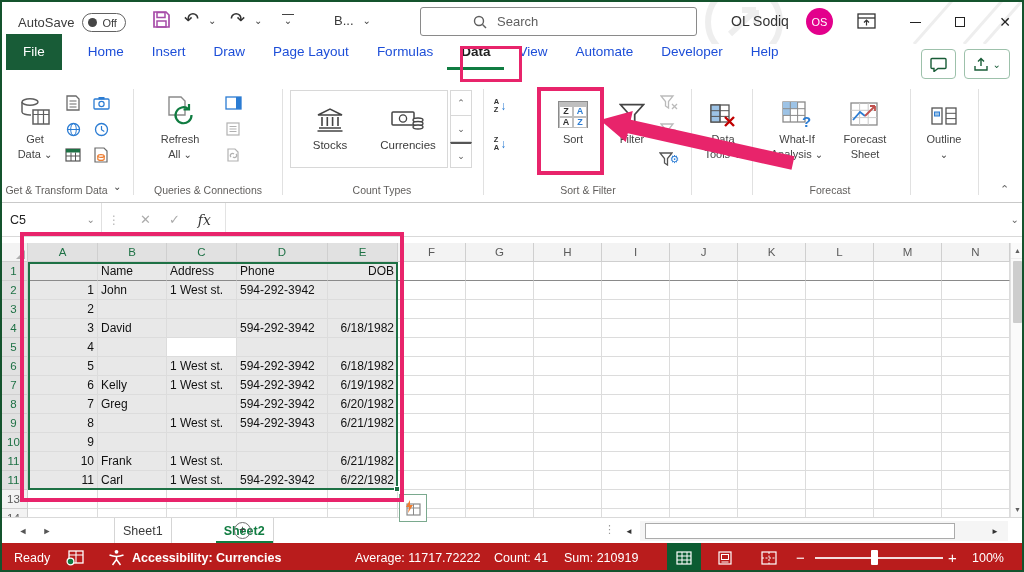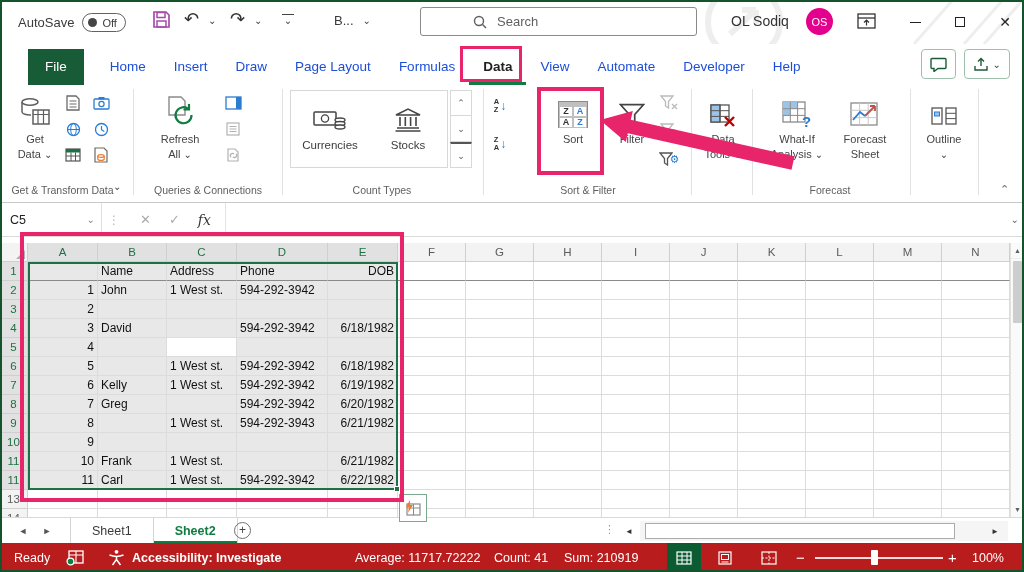--- a/index.html
+++ b/index.html
@@ -20,21 +20,21 @@
   .chev { font-size:10px; color:#444; }
   .overflow-ic { position:absolute; left:282px; top:14px; width:12px; text-align:center; font-size:10px; color:#444; border-top:1.5px solid #444; line-height:12px; }
   .docname { position:absolute; left:334px; top:13px; font-size:13px; color:#3b3b3b; display:flex; gap:9px; align-items:center; }
   .searchbox { position:absolute; left:420px; top:7px; width:277px; height:29px; border:1px solid #8a8a8a; border-radius:3px; background:#fff; display:flex; align-items:center; padding-left:52px; gap:10px; font-size:13px; color:#5f5f5f; }
   .username { position:absolute; left:731px; top:13px; font-size:14px; color:#333; }
   .avatar { position:absolute; left:806px; top:8px; width:27px; height:27px; border-radius:50%; background:#E3008C; color:#fff; font-size:11px; display:flex; align-items:center; justify-content:center; }
   .winbtn { position:absolute; top:8px; width:28px; height:28px; display:flex; align-items:center; justify-content:center; color:#222; }
   .wm { position:absolute; opacity:.14; pointer-events:none; }
 
   
-  .tabsrow { position:absolute; left:6px; top:44px; height:41px; display:flex; align-items:flex-end; z-index:5;margin-left:22px; }
+  .tabsrow { position:absolute; left:6px; top:29px; height:41px; display:flex; align-items:flex-end; z-index:5; }
   .rtab { padding:0 14px; height:37px; line-height:37px; font-size:13.5px; color:#1d4ed8; white-space:nowrap; cursor:pointer; }
   .rtab.file { background:#185C37; color:#fff; padding:0 17px; height:36px; line-height:36px; margin-right:12px; }
   .rtab.active { font-weight:bold; color:#1f1f1f; box-shadow:inset 0 -3px 0 #107C41; }
   .tabs-right { position:absolute; right:14px; top:49px; display:flex; gap:8px; z-index:5; }
   .grn-btn { border:1px solid #9dc1ab; border-radius:4px; height:30px; display:flex; align-items:center; justify-content:center; gap:4px; padding:0 8px; background:#fff; cursor:pointer; }
 
   
   .ribbon { position:absolute; left:0; top:85px; width:1024px; height:118px; background:#fff; border-bottom:1px solid #c9c9c9; }
   .rdiv { position:absolute; top:4px; width:1px; height:106px; background:#e1e1e1; }
   .glabel { position:absolute; top:99px; font-size:10.5px; color:#605e5c; text-align:center; white-space:nowrap; }
@@ -82,21 +82,21 @@
   .qa-badge { position:absolute; left:399px; top:494px; width:28px; height:28px; background:#fff; border:1px solid #7aa98e; z-index:24; display:flex; align-items:center; justify-content:center; cursor:pointer; }
 
   
   .ann { position:absolute; border:3px solid #E8246B; z-index:45; pointer-events:none; }
   #ann-arrow { position:absolute; left:0; top:0; z-index:46; pointer-events:none; }
 
   
   .sheetbar { position:absolute; left:0; top:517px; width:1024px; height:26px; background:#fff; border-top:1px solid #d9d9d9; z-index:7; }
   .snav { position:absolute; top:0; height:26px; width:22px; display:flex; align-items:center; justify-content:center; font-size:9px; color:#555; cursor:pointer; }
   .stabs { position:absolute; left:70px; top:0; height:26px; display:flex; }
-  .stab { padding:0 21px; height:26px; display:flex; align-items:center; font-size:12.5px; color:#3b3b3b; border-right:1px solid #d5d5d5; cursor:pointer; }
+  .stab { padding:0 8px; height:26px; display:flex; align-items:center; font-size:12.5px; color:#3b3b3b; border-right:1px solid #d5d5d5; cursor:pointer;margin-left:44px; }
   .stab:first-child { border-left:1px solid #d5d5d5; }
   .stab.active { font-weight:bold; color:#107C41; box-shadow:inset 0 -3px 0 #107C41; background:#fff; }
   .addsheet { position:absolute; left:234px; top:4px; width:17px; height:17px; border:1px solid #707070; border-radius:50%; display:flex; align-items:center; justify-content:center; font-size:12px; color:#444; line-height:15px; cursor:pointer; }
   .hs-dots { position:absolute; left:604px; top:5px; color:#9a9a9a; font-size:11px; letter-spacing:0; cursor:col-resize; }
   .hs-btn { position:absolute; top:3px; width:18px; height:20px; display:flex; align-items:center; justify-content:center; font-size:8px; color:#333; cursor:pointer; }
   .hs-track { position:absolute; left:640px; top:3px; width:368px; height:20px; background:#f5f5f5; }
   .hs-thumb { position:absolute; left:5px; top:2px; width:310px; height:16px; background:#fff; border:1px solid #ababab; cursor:pointer; }
 
   
   .statusbar { position:absolute; left:0; top:543px; width:1024px; height:39px; background:#b91c1c; color:#fff; font-size:12.5px; z-index:8; }
@@ -251,21 +251,21 @@
           <path d="M1 8 h14 M6 4.5 v8.5 M10.5 4.5 v8.5" stroke="#555" stroke-width="1"></path>
         </svg>
     </div>
     <div class="smic" style="left:90px;top:59px">
       <svg width="14" height="16" viewBox="0 0 14 16">
           <path d="M1 1 h9 l3 3 v11 h-12 z" fill="none" stroke="#6a6a6a" stroke-width="1.2"></path>
           <ellipse cx="7" cy="9" rx="3.2" ry="1.4" fill="none" stroke="#ED7D31" stroke-width="1.2"></ellipse>
           <path d="M3.8 9 v3 a3.2 1.4 0 0 0 6.4 0 v-3" fill="none" stroke="#ED7D31" stroke-width="1.2"></path>
         </svg>
     </div>
-    <div class="glabel" style="left:8px;width:109px">Get &amp; Transform Data</div>
+    <div class="glabel" style="left:2px;width:109px">Get &amp; Transform Data</div>
     <div class="rdiv" style="left:133px"></div>
 
     <div class="bigbtn" style="left:148px;width:64px">
       <span class="ic">
         <svg width="30" height="32" viewBox="0 0 30 32">
           <path d="M4 1 h12 l4 4 v14 h-16 z" fill="none" stroke="#8a8a8a" stroke-width="1.4"></path>
           <path d="M23.5 13 a8 8 0 1 0 3 6" fill="none" stroke="#107C41" stroke-width="2.2"></path>
           <path d="M24 8 v5.5 h-5.5" fill="none" stroke="#107C41" stroke-width="2.2"></path>
         </svg>
       </span>
@@ -287,37 +287,37 @@
     <div class="smic" style="left:222px;top:59px;opacity:.45">
       <svg width="15" height="14" viewBox="0 0 15 14">
           <path d="M2 1 h7 l3 3 v9 h-10 z" fill="none" stroke="#555" stroke-width="1.2"></path>
           <path d="M5 9 a2 2 0 0 1 3-3 M10 6 a2 2 0 0 1-3 3" fill="none" stroke="#555" stroke-width="1.2"></path>
         </svg>
     </div>
     <div class="glabel" style="left:136px;width:144px">Queries &amp; Connections</div>
     <div class="rdiv" style="left:282px"></div>
 
     <div class="gallery">
+      <div class="gcard">
+        <svg width="30" height="26" viewBox="0 0 30 26">
+          <path d="M3 8 L15 2 L27 8 Z" fill="none" stroke="#444" stroke-width="1.5"></path>
+          <path d="M7 10 V19 M12.3 10 V19 M17.6 10 V19 M23 10 V19" stroke="#444" stroke-width="1.6"></path>
+          <path d="M4 21 h22 M2.5 24 h25" stroke="#444" stroke-width="1.6"></path>
+        </svg>
+        <span>Stocks</span>
+      </div>
       <div class="gcard">
         <svg width="34" height="26" viewBox="0 0 34 26">
           <rect x="1" y="5" width="22" height="13" rx="1" fill="none" stroke="#444" stroke-width="1.5"></rect>
           <circle cx="12" cy="11.5" r="3.6" fill="none" stroke="#444" stroke-width="1.3"></circle>
           <ellipse cx="27" cy="13" rx="5" ry="2" fill="#fff" stroke="#444" stroke-width="1.3"></ellipse>
           <ellipse cx="27" cy="16.5" rx="5" ry="2" fill="#fff" stroke="#444" stroke-width="1.3"></ellipse>
           <ellipse cx="27" cy="20" rx="5" ry="2" fill="#fff" stroke="#444" stroke-width="1.3"></ellipse>
         </svg>
         <span>Currencies</span>
-      </div>
-      <div class="gcard">
-        <svg width="30" height="26" viewBox="0 0 30 26">
-          <path d="M3 8 L15 2 L27 8 Z" fill="none" stroke="#444" stroke-width="1.5"></path>
-          <path d="M7 10 V19 M12.3 10 V19 M17.6 10 V19 M23 10 V19" stroke="#444" stroke-width="1.6"></path>
-          <path d="M4 21 h22 M2.5 24 h25" stroke="#444" stroke-width="1.6"></path>
-        </svg>
-        <span>Stocks</span>
       </div>
     </div>
     <div class="gscroll">
       <div>⌃</div>
       <div>⌄</div>
       <div style="border-top:2px solid #555;line-height:8px">⌄</div>
     </div>
     <div class="glabel" style="left:284px;width:196px">Count Types</div>
     <div class="rdiv" style="left:483px"></div>
 
@@ -728,21 +728,21 @@
           <circle cx="4.5" cy="11.5" r="3.4" fill="#107C41" stroke="#fff" stroke-width="1.3"></circle>
         </svg>
     </div>
     <div class="sb" style="left:108px">
       <svg width="17" height="17" viewBox="0 0 17 17">
           <circle cx="8.5" cy="2.8" r="1.9" fill="#fff"></circle>
           <path d="M1.5 6 Q8.5 8.8 15.5 6" fill="none" stroke="#fff" stroke-width="1.5"></path>
           <path d="M8.5 7.5 V10.5 M8.5 10.5 L4.5 16 M8.5 10.5 L12.5 16" fill="none" stroke="#fff" stroke-width="1.5"></path>
         </svg>
     </div>
-    <div class="sb" style="left:132px;font-weight:bold">Accessibility: Investigate</div>
+    <div class="sb" style="left:132px;font-weight:bold">Accessibility: Currencies</div>
     <div class="sb" style="left:355px">Average: 11717.72222</div>
     <div class="sb" style="left:494px">Count: 41</div>
     <div class="sb" style="left:564px">Sum: 210919</div>
     <div class="sb viewbtn activeview" style="left:667px">
       <svg width="16" height="14" viewBox="0 0 16 14">
           <rect x="1" y="1" width="14" height="12" fill="none" stroke="#fff" stroke-width="1.2"></rect>
           <path d="M1 5 h14 M1 9 h14 M6 1 v12 M11 1 v12" stroke="#fff" stroke-width="1"></path>
         </svg>
     </div>
     <div class="sb viewbtn" style="left:708px">

